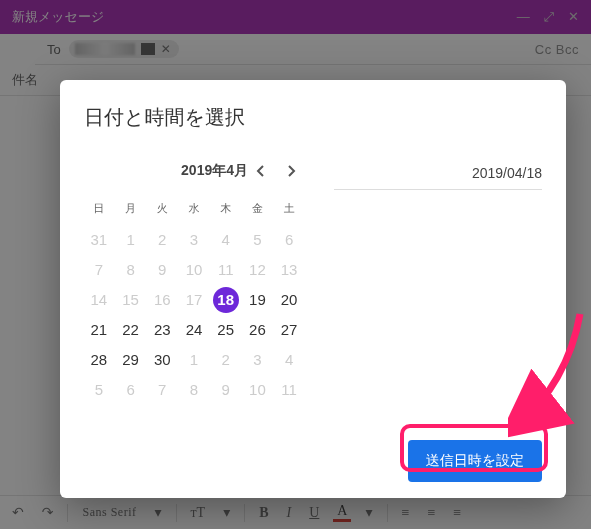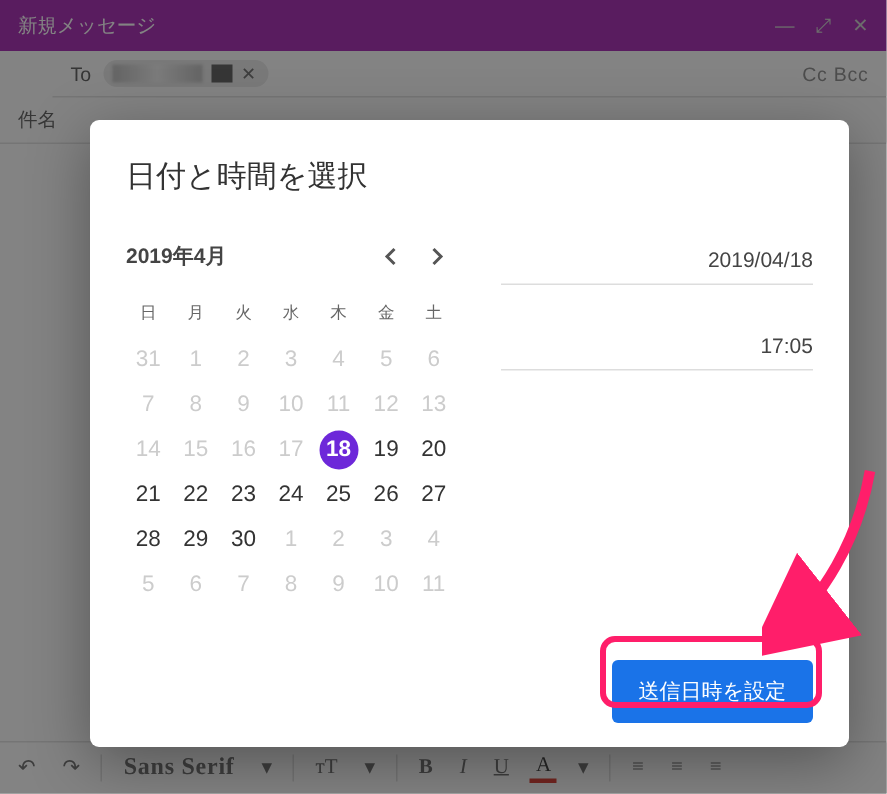--- a/index.html
+++ b/index.html
@@ -41,21 +41,21 @@
     border-bottom: 1px solid #e0e0e0; font-size: 13px; color: #555;
   }
   .editor { flex: 1; background: #fff; }
   .toolbar {
     border-top: 1px solid #e0e0e0; padding: 6px 8px;
     display: flex; align-items: center; gap: 10px;
     color: #666; font-size: 14px;
   }
   .toolbar .btn { padding: 2px 4px; cursor: pointer; font-family: serif; }
   .toolbar .sep { width: 1px; height: 18px; background: #ddd; }
-  .toolbar .font { font-size: 16px; letter-spacing: 0.5px; font-weight: bold; }
+  .toolbar .font { font-size: 12px; letter-spacing: 0.5px; }
 
   
   .scrim {
     position: absolute; inset: 0;
     background: rgba(30,30,30,0.55);
   }
 
   
   .modal {
     position: absolute; left: 48px; top: 80px;
@@ -65,21 +65,21 @@
     padding: 24px 24px 16px 24px;
     margin-left: 12px;
   }
   .modal h2 {
     font-size: 20px; font-weight: 400; color: #333;
     margin-bottom: 28px;
   }
   .modal-body { display: flex; gap: 30px; }
   .cal { flex: 0 0 auto; width: 220px; }
   .cal-head {
-    display: flex; align-items: center; justify-content: space-between;
+    display: flex; align-items: center; justify-content: flex-end;
     margin-bottom: 14px;
   }
   .cal-head .ttl { font-size: 14px; font-weight: 600; color: #444; }
   .cal-head .nav { display: flex; gap: 8px; }
   .chev { width: 24px; height: 24px; display: flex; align-items: center; justify-content: center;
     color: #555; cursor: pointer; font-size: 14px; }
   .cal-grid {
     display: grid; grid-template-columns: repeat(7, 1fr);
     gap: 2px; text-align: center;
     font-size: 11px; color: #333;
@@ -240,21 +240,20 @@
           <div class="day dim">6</div>
           <div class="day dim">7</div>
           <div class="day dim">8</div>
           <div class="day dim">9</div>
           <div class="day dim">10</div>
           <div class="day dim">11</div>
         </div>
     </div>
     <div class="inputs">
       <input class="field" value="2019/04/18" style="">
-      <input class="field" value="17:05" style="">
     </div>
   </div>
   <div class="actions">
     <button class="btn-primary">送信日時を設定</button>
   </div>
 </div>
 
 <div class="highlight-ring" style="left:400px; top:424px; width:148px; height:48px;"></div>
 
 <div class="arrow" style="left:508px; top:310px;">

